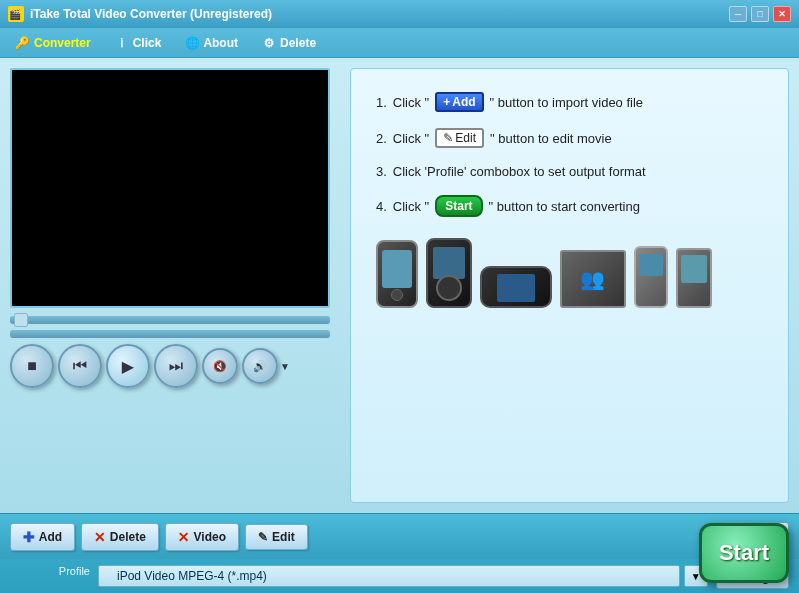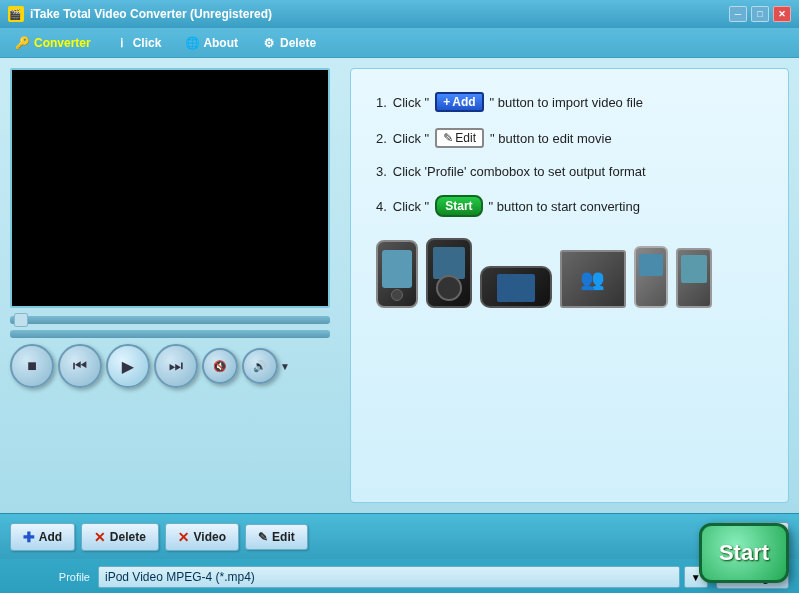--- a/index.html
+++ b/index.html
@@ -278,39 +278,39 @@
     .settings-area {
       background: linear-gradient(to bottom, #35a8c8, #2090b0);
       height: 80px;
       padding: 6px 10px;
       display: flex;
       flex-direction: column;
       gap: 6px;
     }
     .settings-row {
       display: flex;
-      align-items: center;
+      align-items: flex-start;
       gap: 8px;
     }
     .settings-label {
       color: #e8f8ff;
       font-size: 11px;
       width: 80px;
       text-align: right;
     }
     .profile-select-wrapper {
       flex: 1;
       display: flex;
       gap: 4px;
     }
     .profile-select {
       flex: 1;
       background: linear-gradient(to bottom, #d8f0f8, #b8e0f0);
       border: 1px solid #6aaec8;
-      padding: 3px 6px;
+      padding: 3px 18px;
       font-size: 12px;
       color: #003355;
       border-radius: 2px;
     }
     .profile-dropdown-btn {
       width: 24px;
       background: linear-gradient(to bottom, #d8f0f8, #b8e0f0);
       border: 1px solid #6aaec8;
       display: flex; align-items: center; justify-content: center;
       cursor: pointer;

